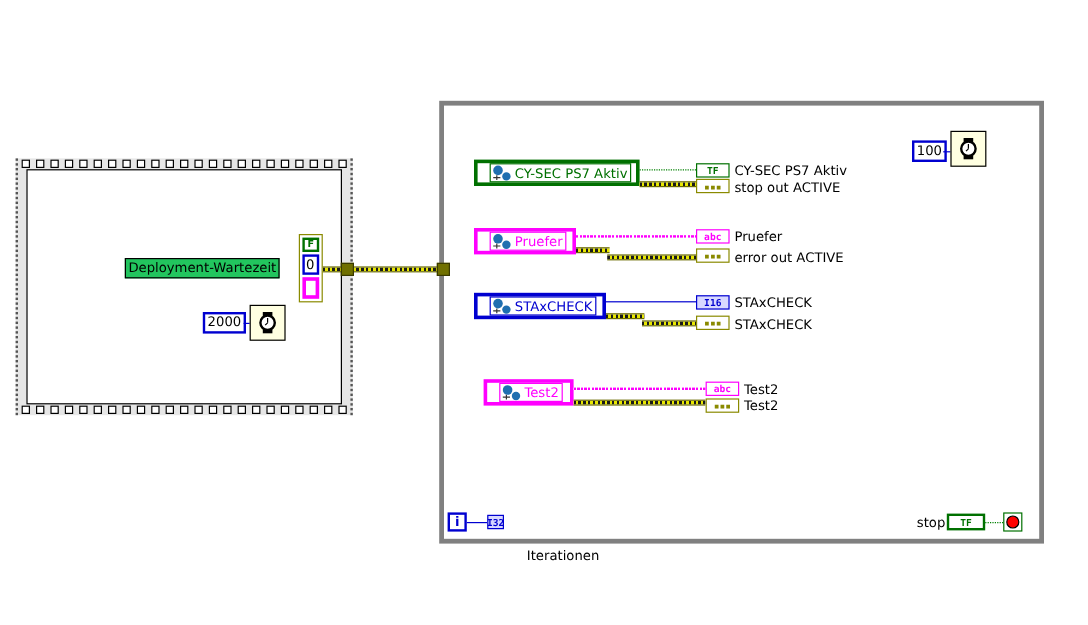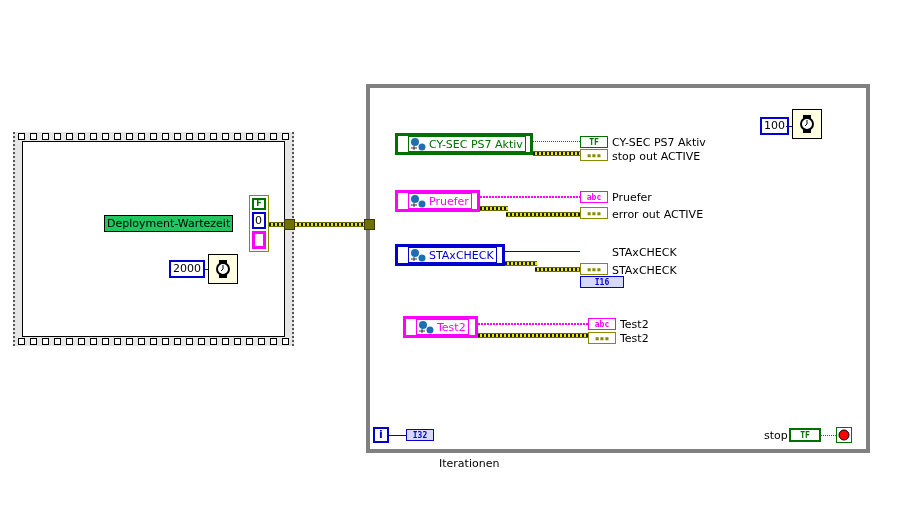--- a/index.html
+++ b/index.html
@@ -163,21 +163,21 @@
         <circle cx="6" cy="5" r="4" fill="#1f6fb0"></circle>
         <circle cx="13" cy="10" r="3.5" fill="#1f6fb0"></circle>
         <path d="M2 11h6M5 9v4" stroke="#333"></path>
       </svg>
     <span class="name" style="color:#0000d0;">STAxCHECK</span>
   </div>
 </div>
 <div class="wire numw" style="left:505px;top:251px;width:75px;"></div>
 <div class="wire errw" style="left:505px;top:261px;width:32px;"></div>
 <div class="wire errw" style="left:535px;top:267px;width:45px;"></div>
-<div class="ind" style="left:580px;top:246px;width:44px;border-color:#0000d0;color:#0000d0;background:#d8d8ff;margin-top:30px;">I16</div>
+<div class="ind" style="left:580px;top:246px;width:28px;border-color:#0000d0;color:#0000d0;background:#d8d8ff;">I16</div>
 <div class="ind" style="left:580px;top:263px;width:28px;border-color:#8a8a00;color:#8a8a00;">▪▪▪</div>
 <div class="txt" style="left:612px;top:246px;">STAxCHECK</div>
 <div class="txt" style="left:612px;top:264px;">STAxCHECK</div>
 
 <div class="node" style="left:403px;top:316px;width:75px;border-color:#ff00ff;">
   <div class="inner" style="border-color:#ff00ff;">
     <svg width="18" height="14" viewBox="0 0 18 14">
         <circle cx="6" cy="5" r="4" fill="#1f6fb0"></circle>
         <circle cx="13" cy="10" r="3.5" fill="#1f6fb0"></circle>
         <path d="M2 11h6M5 9v4" stroke="#333"></path>
@@ -187,21 +187,21 @@
 </div>
 <div class="wire strw" style="left:478px;top:323px;width:110px;"></div>
 <div class="wire errw" style="left:478px;top:333px;width:110px;"></div>
 <div class="ind" style="left:588px;top:318px;width:28px;border-color:#ff00ff;color:#ff00ff;">abc</div>
 <div class="ind" style="left:588px;top:332px;width:28px;border-color:#8a8a00;color:#8a8a00;">▪▪▪</div>
 <div class="txt" style="left:620px;top:318px;">Test2</div>
 <div class="txt" style="left:620px;top:332px;">Test2</div>
 
 <div class="abs" style="left:373px;top:427px;width:16px;height:16px;border:2px solid #0000d0;box-sizing:border-box;background:#fff;color:#0000d0;font-weight:bold;font-size:11px;text-align:center;line-height:12px;">i</div>
 <div class="wire numw" style="left:389px;top:435px;width:17px;"></div>
-<div class="ind" style="left:406px;top:429px;width:28px;border-color:#0000d0;color:#0000d0;background:#d8d8ff;">I32</div>
+<div class="ind" style="left:406px;top:429px;width:14px;border-color:#0000d0;color:#0000d0;background:#d8d8ff;">I32</div>
 <div class="txt" style="left:439px;top:429px;margin-top:28px;">Iterationen</div>
 
 <div class="txt" style="left:764px;top:429px;">stop</div>
 <div class="ind" style="left:789px;top:428px;width:32px;height:14px;border:2px solid #007000;color:#007000;">TF</div>
 <div class="wire boolw" style="left:821px;top:435px;width:15px;"></div>
 <div class="abs" style="left:836px;top:427px;width:16px;height:16px;border:1px solid #007000;box-sizing:border-box;background:#fff;display:flex;align-items:center;justify-content:center;">
   <svg width="12" height="12" viewBox="0 0 12 12">
       <circle cx="6" cy="6" r="5" fill="#ff0000" stroke="#000"></circle>
     </svg>
 </div>

